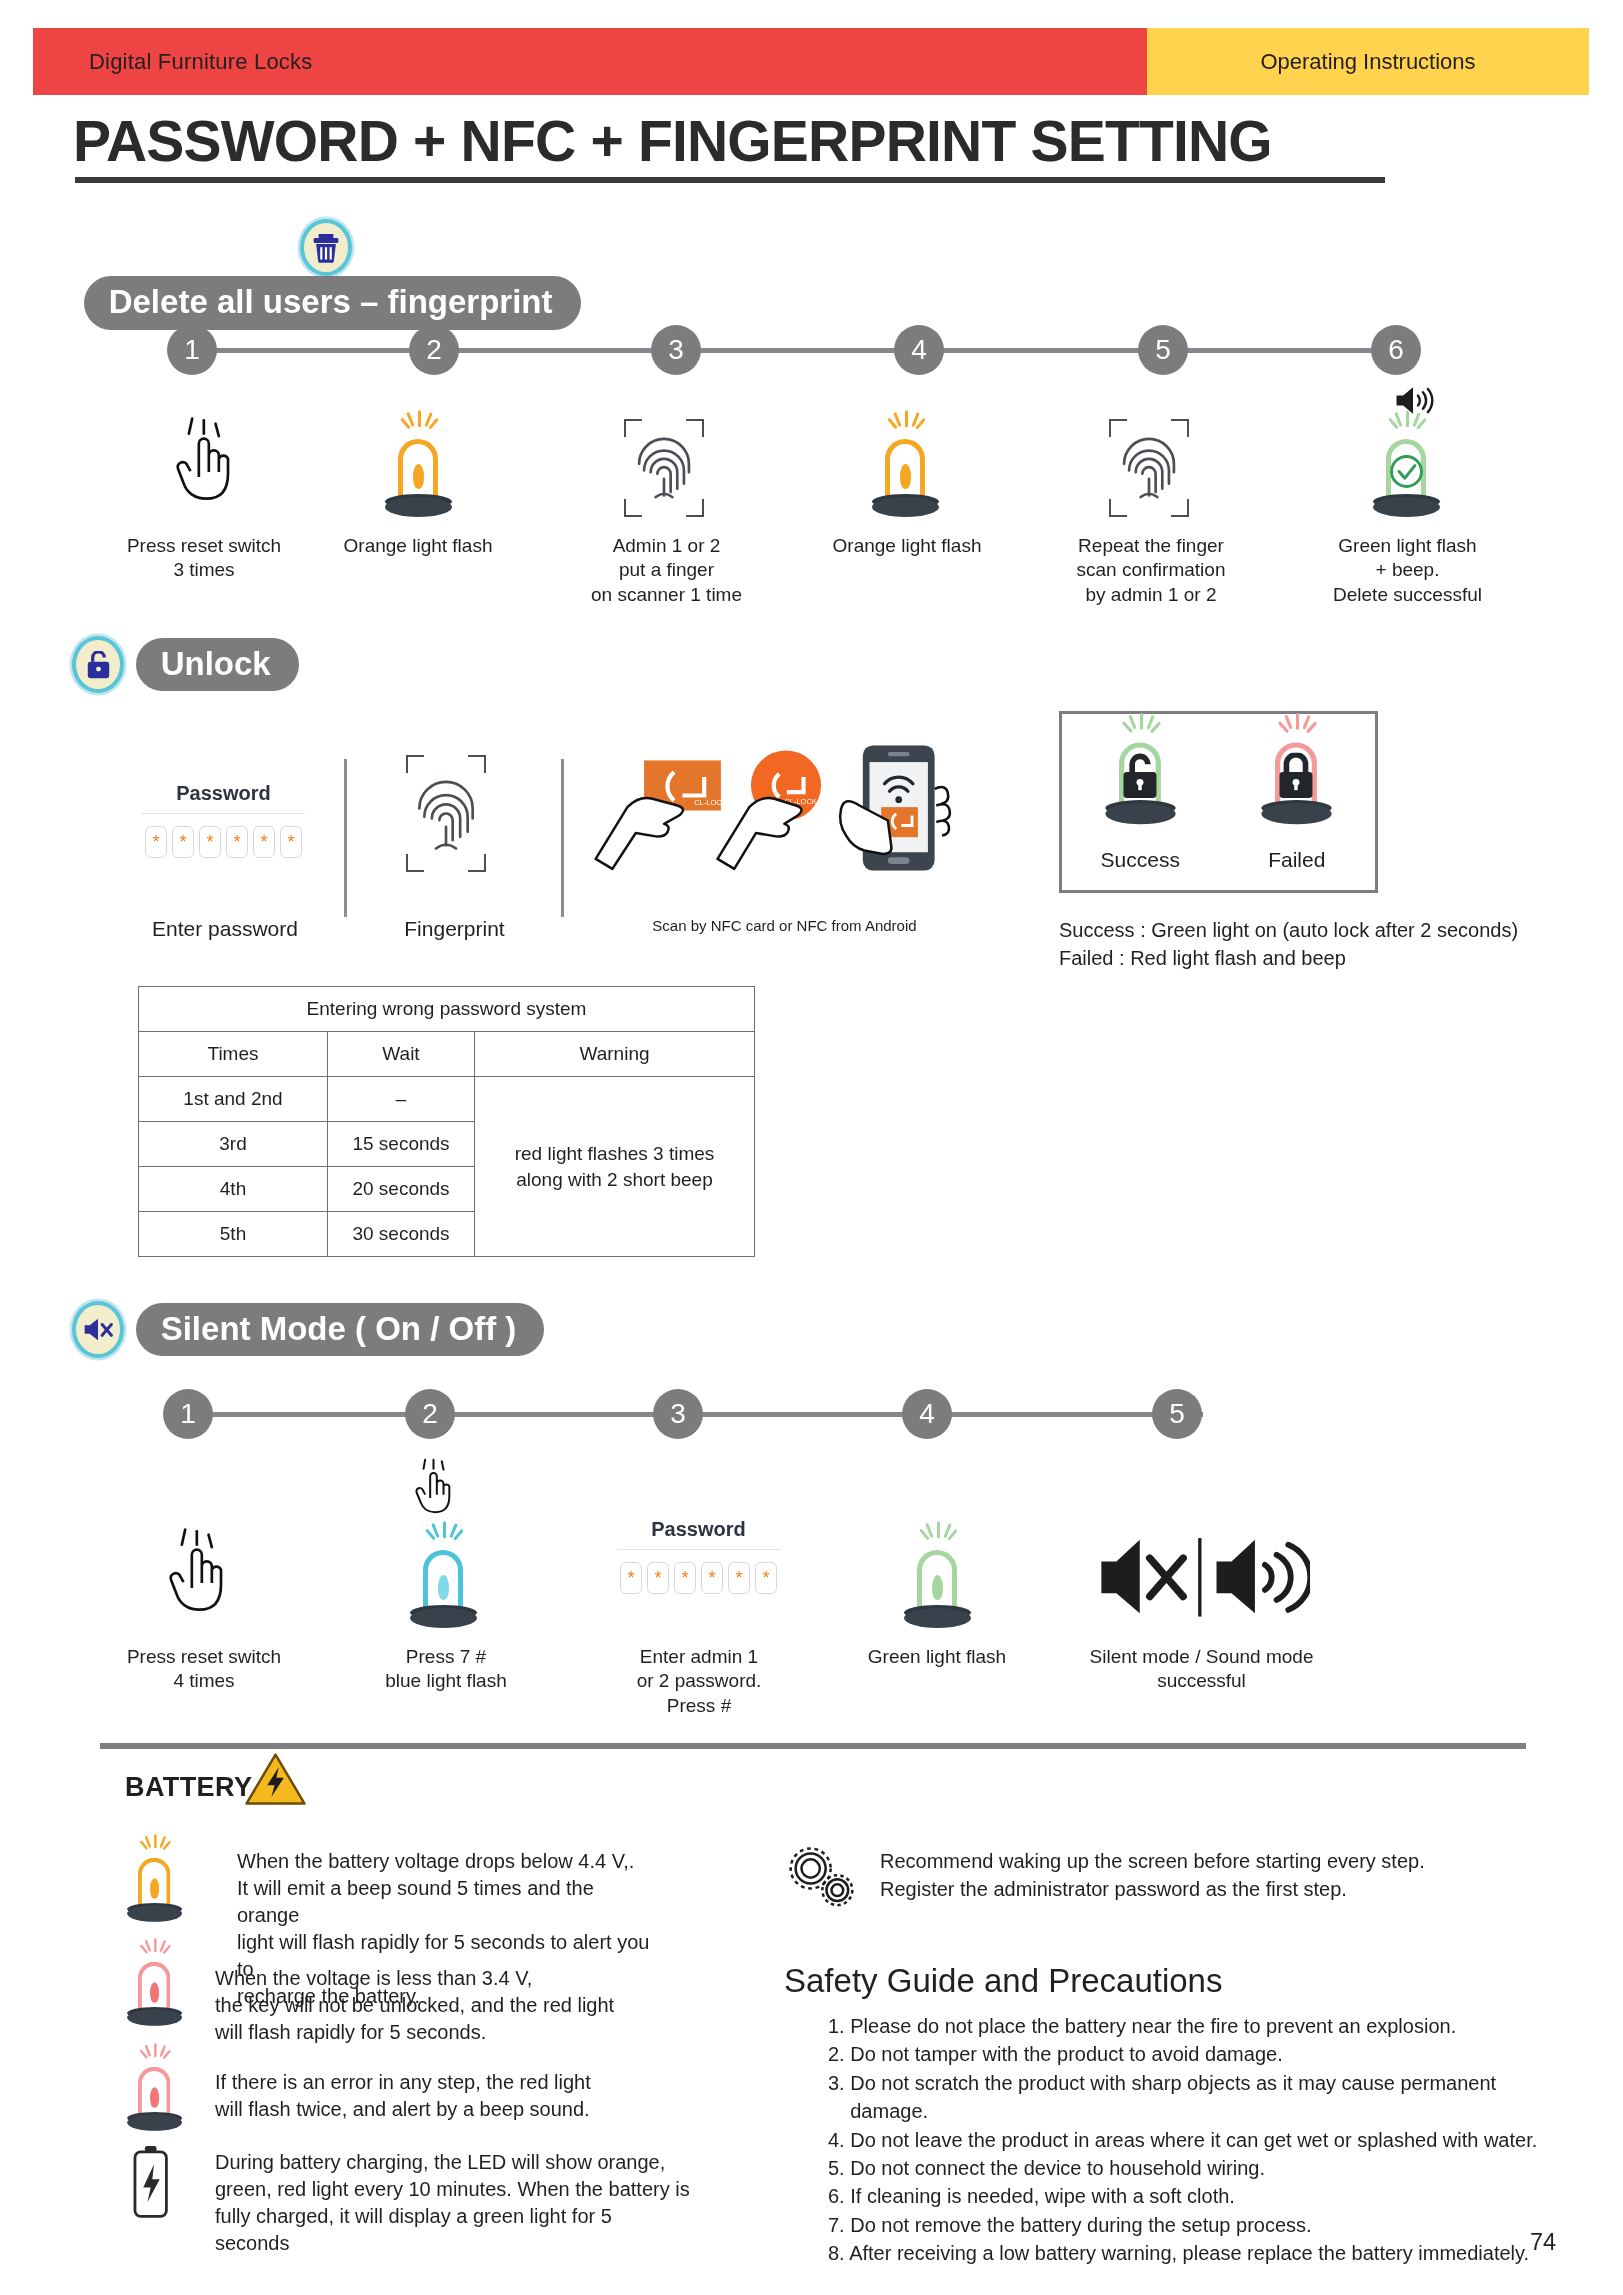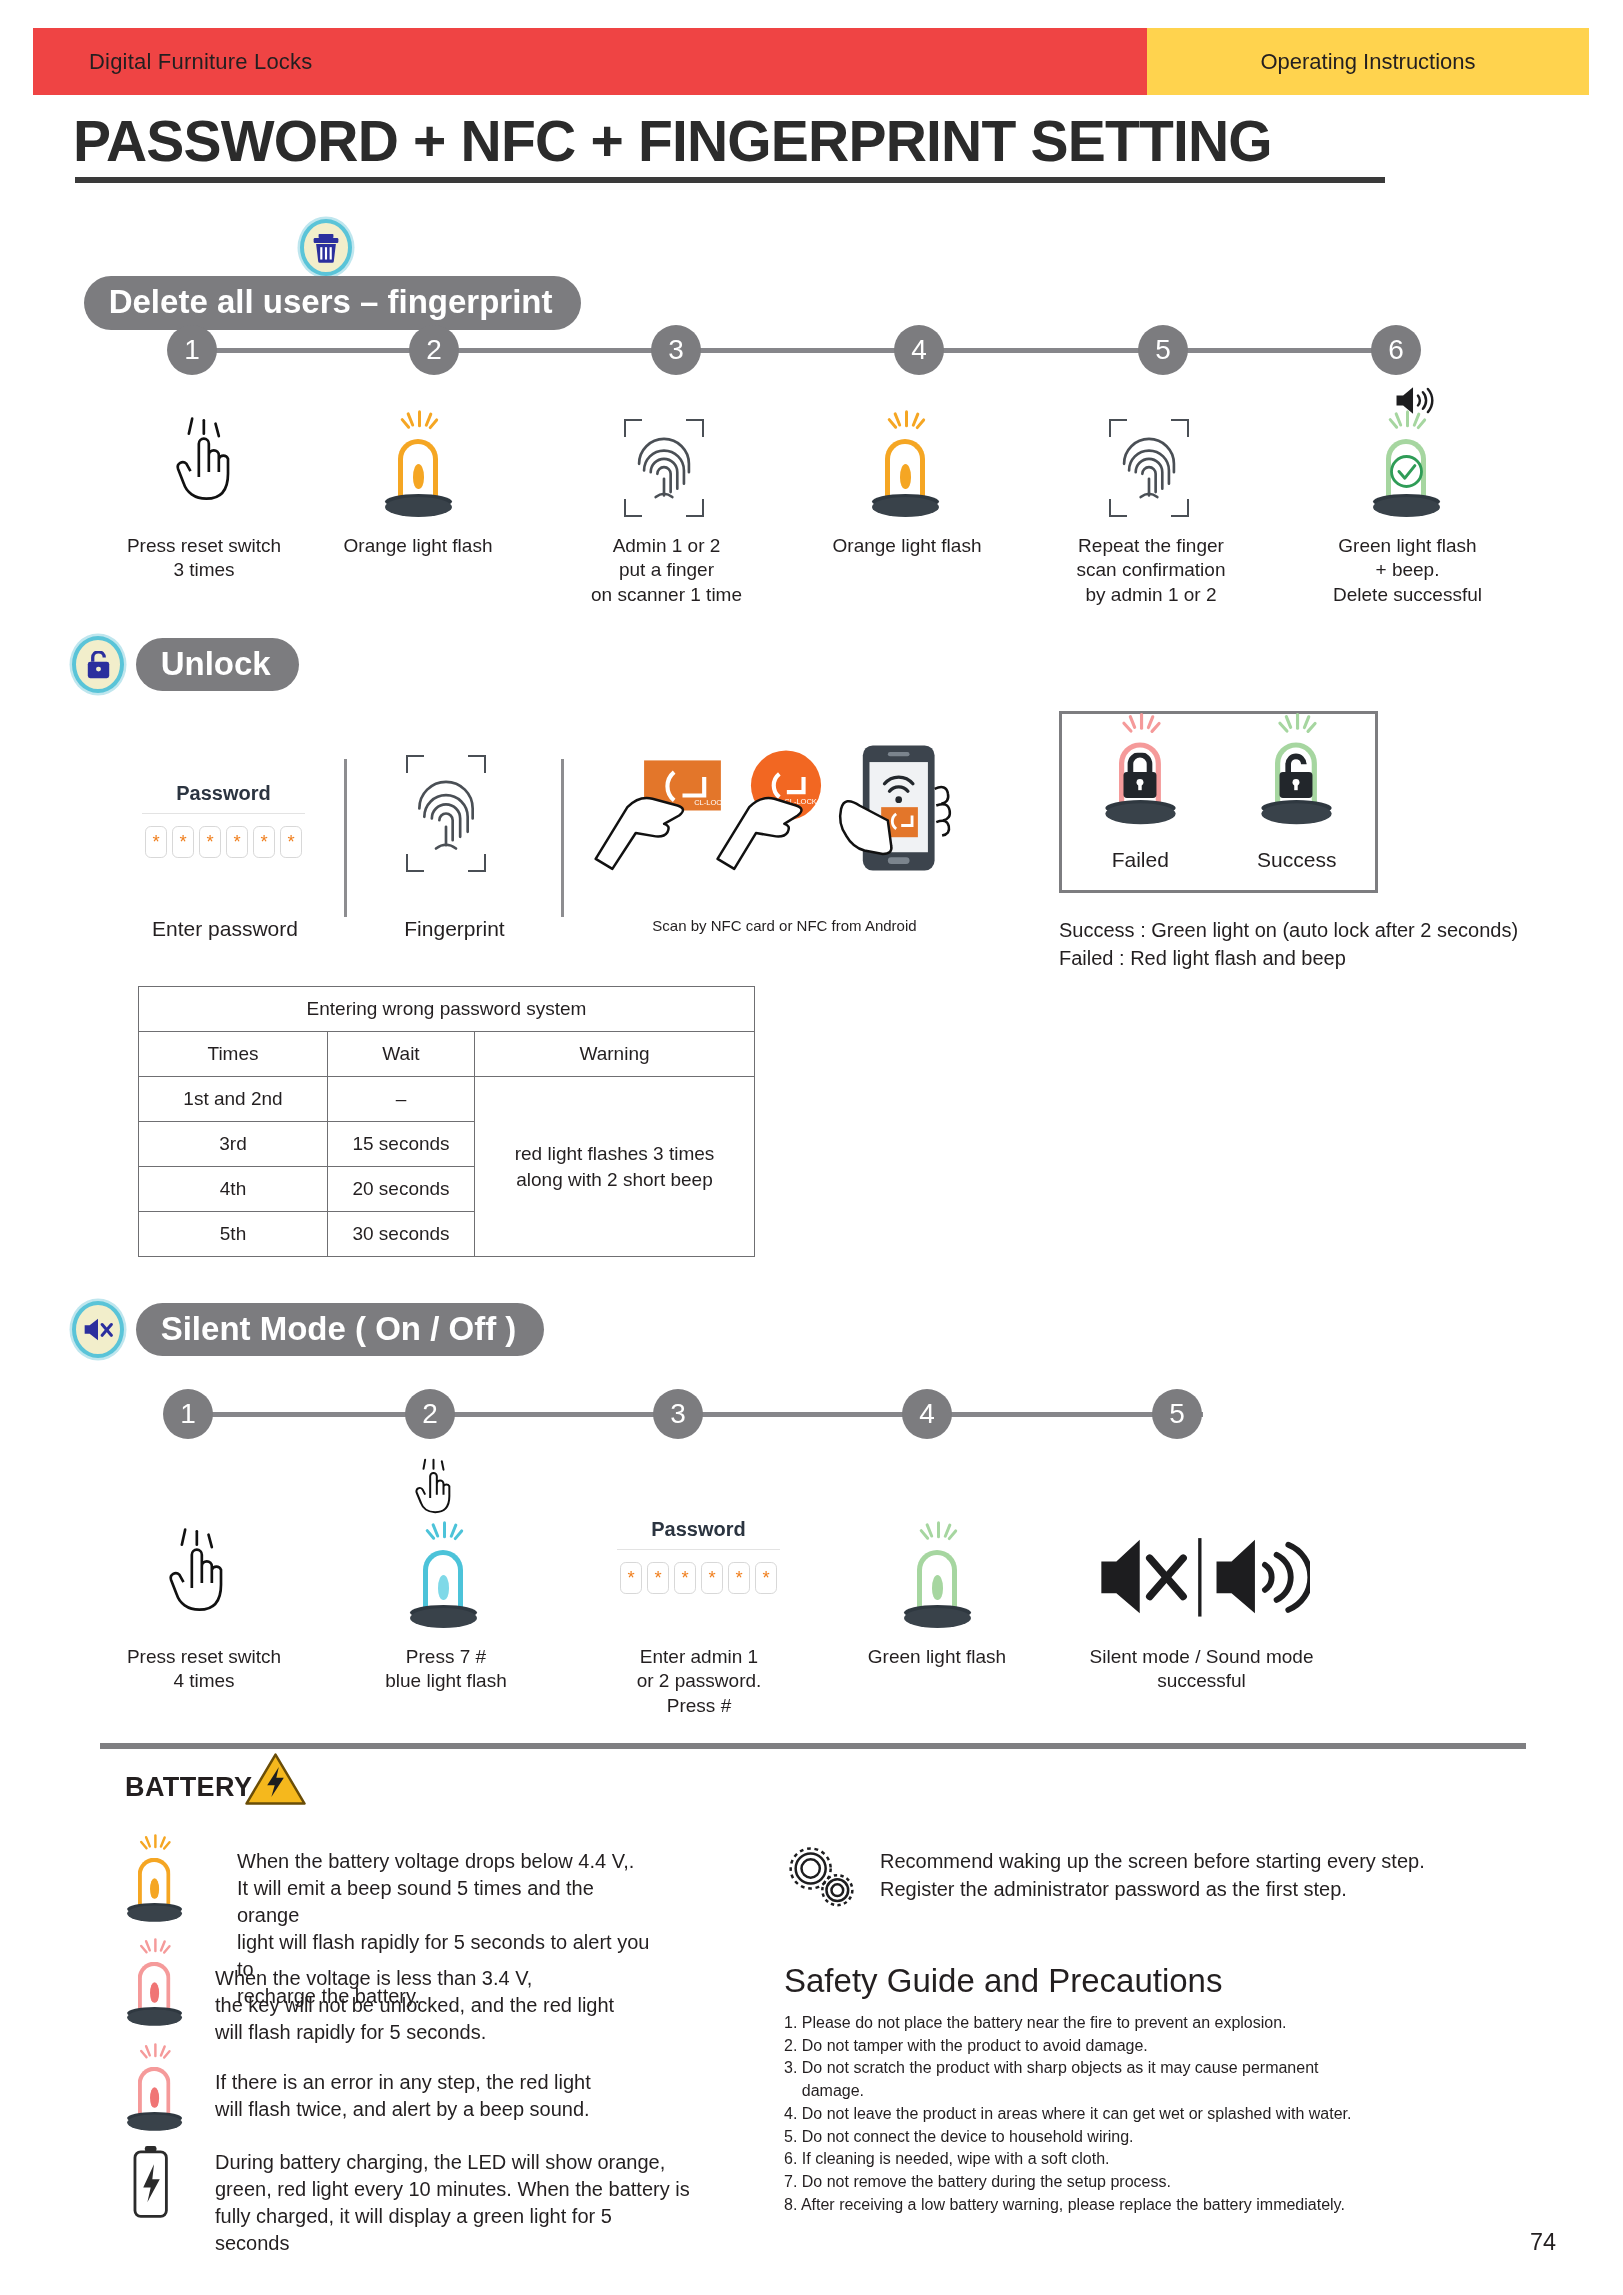--- a/index.html
+++ b/index.html
@@ -92,21 +92,21 @@
   .battery-title { position:absolute; left:125px; top:1772px; font-size:27px; font-weight:bold; letter-spacing:0.4px; }
   .warn-tri-in { position:absolute; left:244px; top:1752px; width:57px; height:48px; }
 
   .bat-row { position:absolute; display:flex; align-items:flex-start; }
   .bat-text { font-size:20px; line-height:1.35; margin-left:15px; }
 
   .gears { position:absolute; left:784px; top:1845px; width:75px; height:67px; }
 
   .rec-text { position:absolute; left:880px; top:1848px; font-size:20px; line-height:1.38; }
   .safety-title { position:absolute; left:784px; top:1962px; font-size:33px; }
-  .safety-list { position:absolute; left:784px; top:2012px; font-size:16px; line-height:1.42; }
+  .safety-list { position:absolute; left:828px; top:2012px; font-size:20px; line-height:1.42; }
   .safety-list div { white-space:pre; }
 
   .page-num { position:absolute; right:67px; top:2229px; font-size:23.4px; }
 </style>
 </head>
 <body>
 
 <div class="hdr">
   <div class="hdr-left">
     <span>Digital Furniture Locks</span>
@@ -347,61 +347,61 @@
     <path d="M410 76 q14 -5 16 6 q2 10 -8 12" fill="#fff" stroke="#111" stroke-width="3"></path>
     <path d="M410 96 q13 -5 15 5 q2 9 -8 11" fill="#fff" stroke="#111" stroke-width="3"></path>
   </svg>
 </div>
 
 <div class="step-cap" style="left: 125px; top: 916px; width: 200px; font-size: 21px; white-space: pre-line;">Enter password</div>
 <div class="step-cap" style="left: 350px; top: 916px; width: 209px; font-size: 21px; white-space: pre-line;">Fingerprint</div>
 <div class="step-cap" style="left: 576px; top: 916px; width: 417px; font-size: 15px; white-space: pre-line;">Scan by NFC card or NFC from Android</div>
 
 <div class="sf-box" style="left:1059px; top:711px; width:319px; height:182px;">
+  <div class="sf-item">
+    <div style="position:relative;width:117px;height:107px;">
+      <div class="lamp" style="--c:#a6d6a0; position:absolute; left:20px; top:0; transform:scale(1.05);">
+        <div class="ray" style="height:12.5px; transform:rotate(-42deg) translateY(-14px);"></div>
+        <div class="ray" style="height:14px; transform:rotate(-22deg) translateY(-16px);"></div>
+        <div class="ray" style="height:16px; transform:rotate(0deg) translateY(-16px);"></div>
+        <div class="ray" style="height:14px; transform:rotate(22deg) translateY(-16px);"></div>
+        <div class="ray" style="height:12.5px; transform:rotate(42deg) translateY(-14px);"></div>
+        <div class="dome"></div>
+        <svg width="38" height="43" viewBox="0 0 46 52" style="position:absolute;left:19px;top:22px">
+          <rect x="4" y="22" width="38" height="30" rx="4" fill="#22262b"></rect>
+          <path d="M14 22 V13 a9 9 0 0 1 18 0" fill="none" stroke="#22262b" stroke-width="6.5"></path>
+          <circle cx="23" cy="34" r="4" fill="#fff"></circle>
+            <rect x="21" y="34" width="4" height="9" fill="#fff"></rect>
+        </svg>
+        <div class="base2"></div>
+          <div class="base"></div>
+      </div>
+    </div>
+    <div class="cap">Success</div>
+  </div>
   <div class="sf-item">
     <div style="position:relative;width:117px;height:107px;">
       <div class="lamp" style="--c:#f59a9a; position:absolute; left:20px; top:0; transform:scale(1.05);">
         <div class="ray" style="height:12.5px; transform:rotate(-42deg) translateY(-14px);"></div>
         <div class="ray" style="height:14px; transform:rotate(-22deg) translateY(-16px);"></div>
         <div class="ray" style="height:16px; transform:rotate(0deg) translateY(-16px);"></div>
         <div class="ray" style="height:14px; transform:rotate(22deg) translateY(-16px);"></div>
         <div class="ray" style="height:12.5px; transform:rotate(42deg) translateY(-14px);"></div>
         <div class="dome"></div>
         <svg width="38" height="43" viewBox="0 0 46 52" style="position:absolute;left:19px;top:22px">
           <rect x="4" y="22" width="38" height="30" rx="4" fill="#22262b"></rect>
           <path d="M12 22 V13 a11 11 0 0 1 22 0 v9" fill="none" stroke="#22262b" stroke-width="6.5"></path>
           <circle cx="23" cy="34" r="4" fill="#fff"></circle>
             <rect x="21" y="34" width="4" height="9" fill="#fff"></rect>
         </svg>
         <div class="base2"></div>
           <div class="base"></div>
       </div>
     </div>
     <div class="cap">Failed</div>
-  </div>
-  <div class="sf-item">
-    <div style="position:relative;width:117px;height:107px;">
-      <div class="lamp" style="--c:#a6d6a0; position:absolute; left:20px; top:0; transform:scale(1.05);">
-        <div class="ray" style="height:12.5px; transform:rotate(-42deg) translateY(-14px);"></div>
-        <div class="ray" style="height:14px; transform:rotate(-22deg) translateY(-16px);"></div>
-        <div class="ray" style="height:16px; transform:rotate(0deg) translateY(-16px);"></div>
-        <div class="ray" style="height:14px; transform:rotate(22deg) translateY(-16px);"></div>
-        <div class="ray" style="height:12.5px; transform:rotate(42deg) translateY(-14px);"></div>
-        <div class="dome"></div>
-        <svg width="38" height="43" viewBox="0 0 46 52" style="position:absolute;left:19px;top:22px">
-          <rect x="4" y="22" width="38" height="30" rx="4" fill="#22262b"></rect>
-          <path d="M14 22 V13 a9 9 0 0 1 18 0" fill="none" stroke="#22262b" stroke-width="6.5"></path>
-          <circle cx="23" cy="34" r="4" fill="#fff"></circle>
-            <rect x="21" y="34" width="4" height="9" fill="#fff"></rect>
-        </svg>
-        <div class="base2"></div>
-          <div class="base"></div>
-      </div>
-    </div>
-    <div class="cap">Success</div>
   </div>
 </div>
 
 <div class="sf-caption" style="left: 1059px; top: 916px; white-space: pre-line;">Success : Green light on (auto lock after 2 seconds)</div>
 <div class="sf-caption" style="left: 1059px; top: 944px; white-space: pre-line;">Failed     : Red light flash and beep</div>
 
 <table class="wp" style="left:138px; top:986px; width:617px;">
   <tbody>
       <tr>
     <td colspan="3" style="height:45px;">Entering wrong password system</td>

